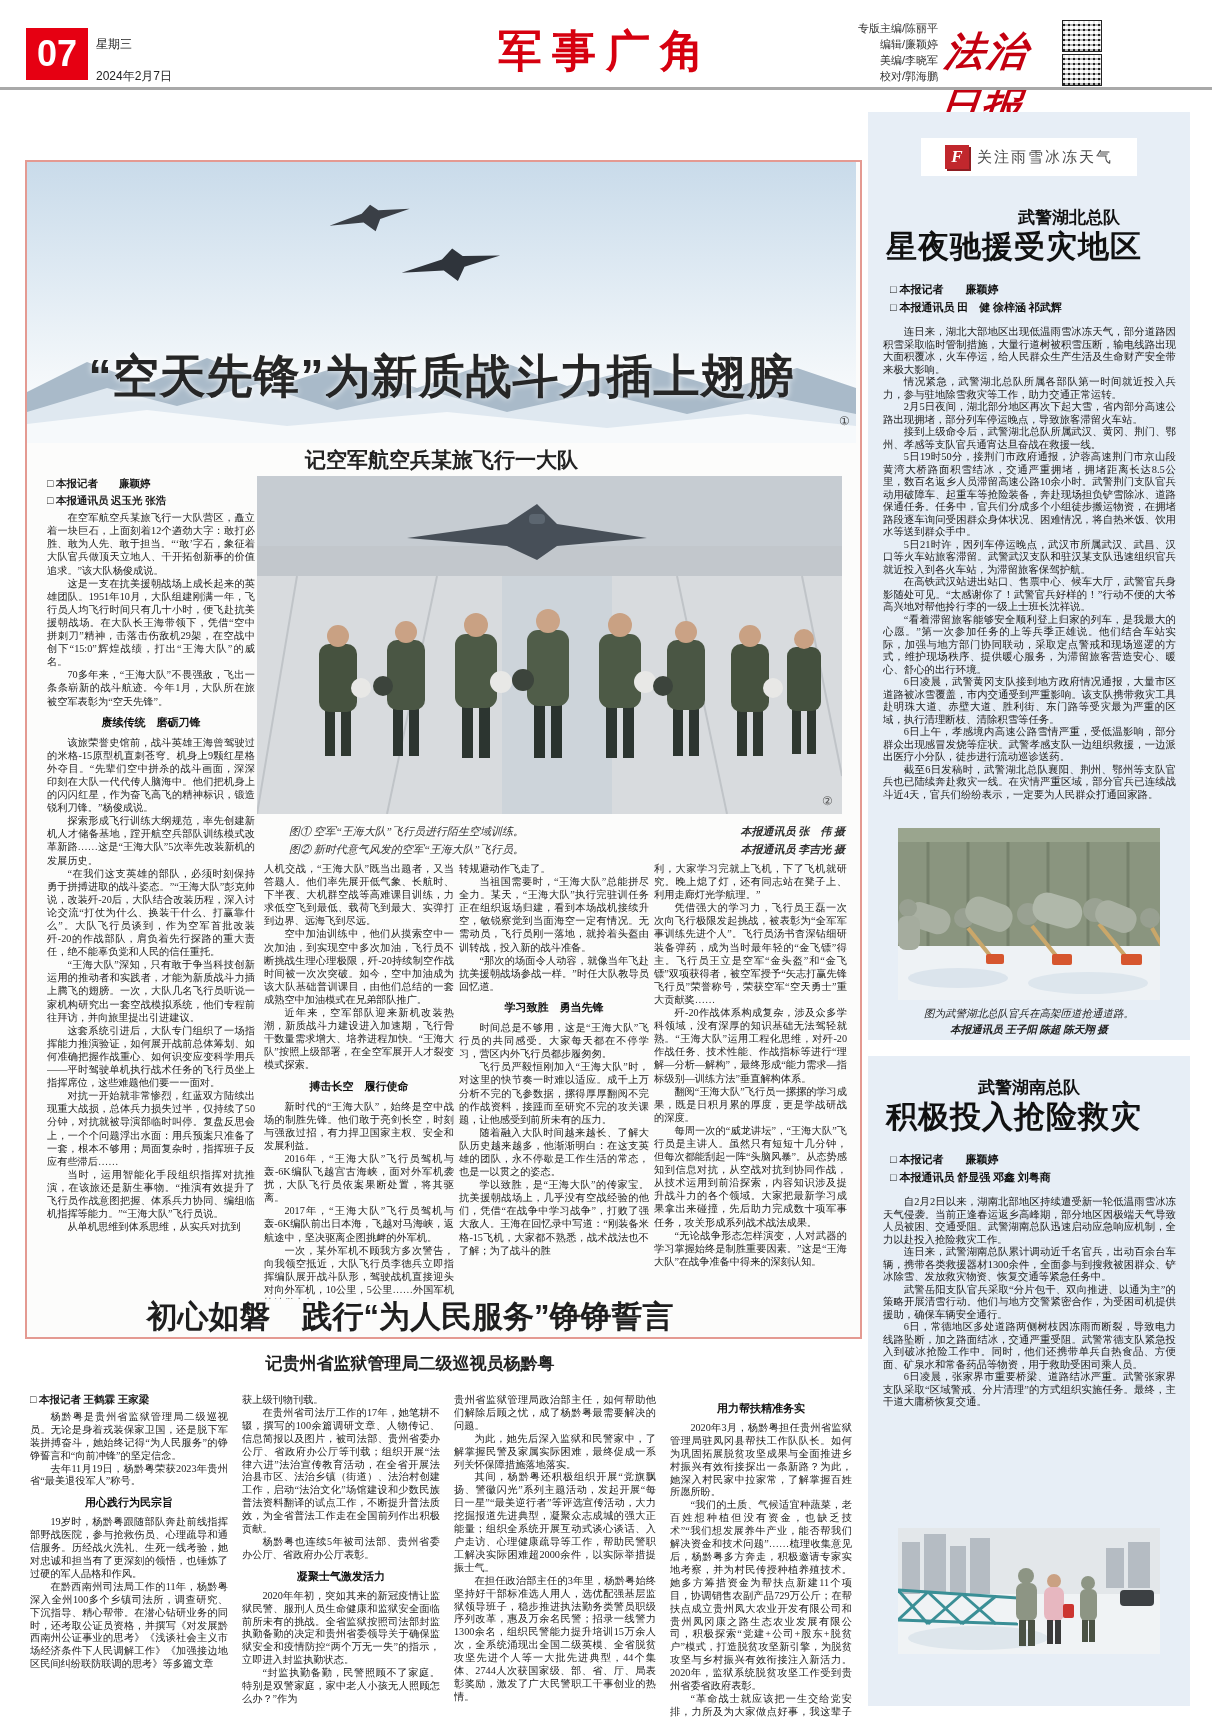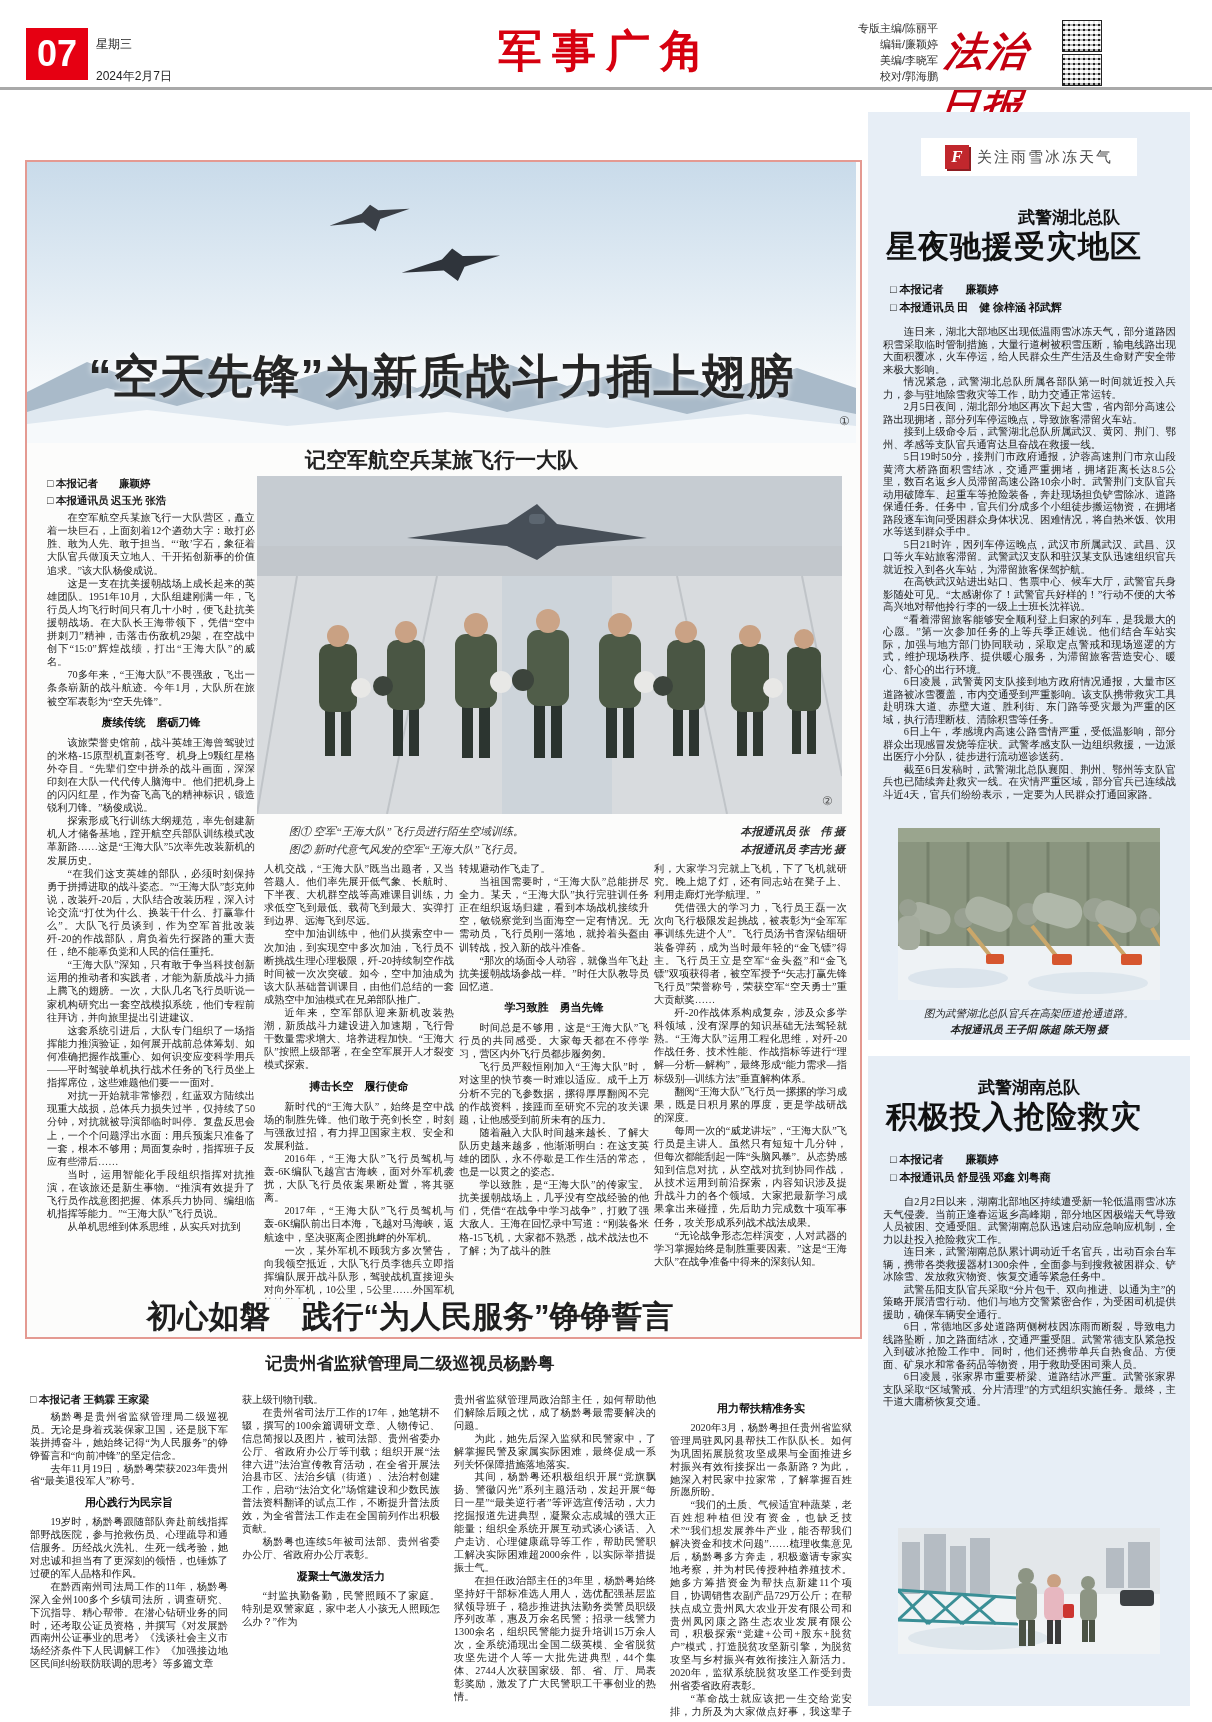--- a/index.html
+++ b/index.html
@@ -408,20 +408,21 @@
       <p class="para">去年11月19日，杨黔粤荣获2023年贵州省“最美退役军人”称号。</p>
       <h4 class="subhead">用心践行为民宗旨</h4>
       <p class="para">19岁时，杨黔粤跟随部队奔赴前线指挥部野战医院，参与抢救伤员、心理疏导和通信服务。历经战火洗礼、生死一线考验，她对忠诚和担当有了更深刻的领悟，也锤炼了过硬的军人品格和作风。</p>
       <p class="para">在黔西南州司法局工作的11年，杨黔粤深入全州100多个乡镇司法所，调查研究、下沉指导、精心帮带。在潜心钻研业务的同时，还考取公证员资格，并撰写《对发展黔西南州公证事业的思考》《浅谈社会主义市场经济条件下人民调解工作》《加强接边地区民间纠纷联防联调的思考》等多篇文章</p>
     </div>
   <div class="abs bcol bcol2">
       <p class="para cont">获上级刊物刊载。</p>
       <p class="para">在贵州省司法厅工作的17年，她笔耕不辍，撰写的100余篇调研文章、人物传记、信息简报以及图片，被司法部、贵州省委办公厅、省政府办公厅等刊载；组织开展“法律六进”法治宣传教育活动，在全省开展法治县市区、法治乡镇（街道）、法治村创建工作，启动“法治文化”场馆建设和少数民族普法资料翻译的试点工作，不断提升普法质效，为全省普法工作走在全国前列作出积极贡献。</p>
       <p class="para">杨黔粤也连续5年被司法部、贵州省委办公厅、省政府办公厅表彰。</p>
       <h4 class="subhead">凝聚士气激发活力</h4>
+      <p class="para">2020年年初，突如其来的新冠疫情让监狱民警、服刑人员生命健康和监狱安全面临前所未有的挑战。全省监狱按照司法部封监执勤备勤的决定和贵州省委领导关于确保监狱安全和疫情防控“两个万无一失”的指示，立即进入封监执勤状态。</p>
       <p class="para">“封监执勤备勤，民警照顾不了家庭。特别是双警家庭，家中老人小孩无人照顾怎么办？”作为</p>
     </div>
   <div class="abs bcol bcol3">
       <p class="para cont">贵州省监狱管理局政治部主任，如何帮助他们解除后顾之忧，成了杨黔粤最需要解决的问题。</p>
       <p class="para">为此，她先后深入监狱和民警家中，了解掌握民警及家属实际困难，最终促成一系列关怀保障措施落地落实。</p>
       <p class="para">其间，杨黔粤还积极组织开展“党旗飘扬、警徽闪光”系列主题活动，发起开展“每日一星”“最美逆行者”等评选宣传活动，大力挖掘报道先进典型，凝聚众志成城的强大正能量；组织全系统开展互动式谈心谈话、入户走访、心理健康疏导等工作，帮助民警职工解决实际困难超2000余件，以实际举措提振士气。</p>
       <p class="para">在担任政治部主任的3年里，杨黔粤始终坚持好干部标准选人用人，选优配强基层监狱领导班子，稳步推进执法勤务类警员职级序列改革，惠及万余名民警；招录一线警力1300余名，组织民警能力提升培训15万余人次，全系统涌现出全国二级英模、全省脱贫攻坚先进个人等一大批先进典型，44个集体、2744人次获国家级、部、省、厅、局表彰奖励，激发了广大民警职工干事创业的热情。</p>
     </div>
   <div class="abs bcol bcol4">
       <h4 class="subhead">用力帮扶精准务实</h4>

